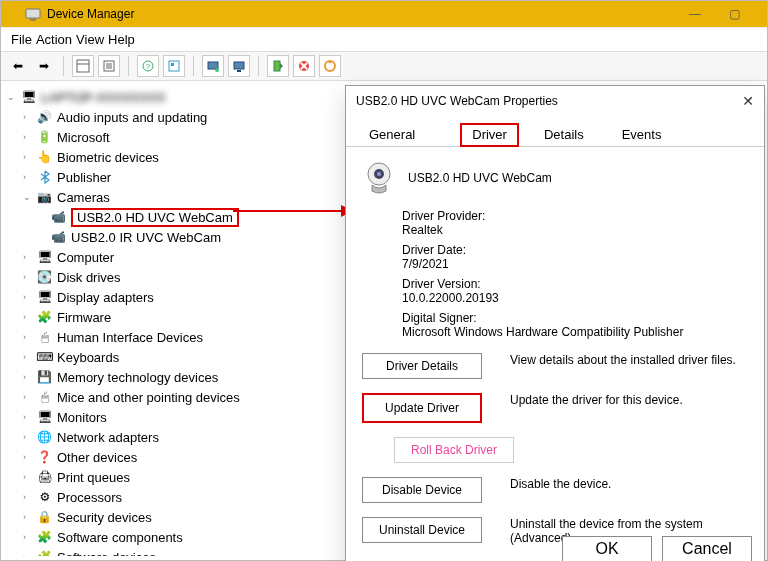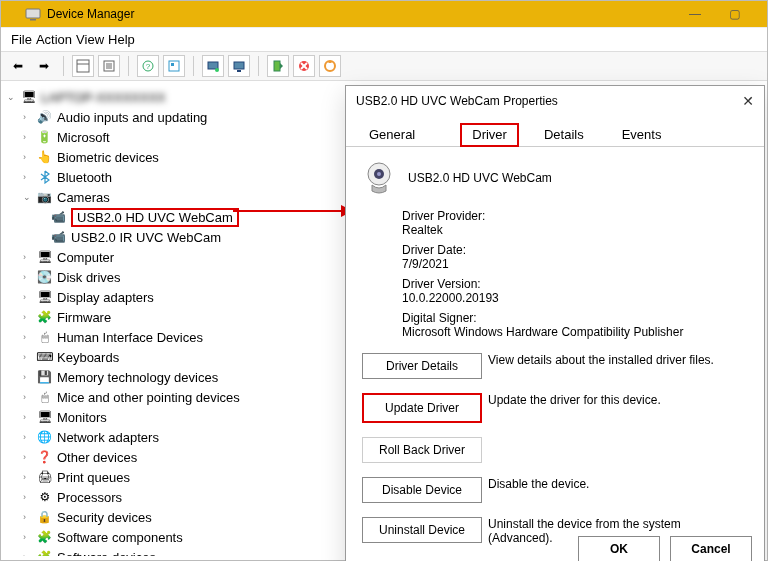--- a/index.html
+++ b/index.html
@@ -34,27 +34,27 @@
   .tabs { display:flex; gap:8px; padding: 6px 10px 0 10px; border-bottom:1px solid #ccc; }
   .tab { padding: 4px 12px; font-size:13px; border:1px solid transparent; border-bottom:none; background:#fff; margin-right:4px;}
   .tab.active { border-color:#bbb; position:relative; top:1px; background:#fff;}
   .tab.hl { border:2px solid #d00; padding:2px 10px;margin-left:20px; }
   .dbody { padding: 14px 16px 8px 16px; }
   .devrow { display:flex; align-items:center; gap:12px; margin-bottom:14px;}
   .devrow .cam { width:34px;height:34px;display:flex;align-items:center;justify-content:center;}
   .kv { display:flex; margin: 6px 0 6px 40px; font-size:12px;flex-direction:column;}
   .kv .k { width:120px;}
   .kv .v { flex:1;}
-  .btnblock { display:flex; align-items:flex-start; gap:6px; margin:14px 0; }
+  .btnblock { display:flex; align-items:flex-start; gap:28px; margin:14px 0; }
   .wbtn { width:120px; height:26px; border:1px solid #888; background:#fff; font-size:12px; display:flex;align-items:center;justify-content:center;}
-  .wbtn.disabled { color:#000000; border-color:#ccc;}
+  .wbtn.disabled { color:#ec4899; border-color:#ccc;margin-left:32px;}
   .wbtn.hl { border:2px solid #d00; height:30px;}
   .btnblock .desc { flex:1; font-size:12px; }
   .footer { position:absolute; bottom:10px; right:12px; display:flex; gap:10px;}
-  .fbtn { width:82px; height:26px; border:1px solid #888; background:#fff; display:flex;align-items:center;justify-content:center; font-size:12px;font-weight:bold;}
+  .fbtn { width:90px; height:26px; border:1px solid #888; background:#fff; display:flex;align-items:center;justify-content:center; font-size:16px;}
 
   svg { display:block; }
 </style>
 </head>
 <body>
 
 <div class="window">
 
   <div class="titlebar">
     <span class="icon">
@@ -165,21 +165,21 @@
         <span class="ico">👆</span>
         <span class="label">Biometric devices</span>
       </div>
     <div class="row lvl1">
         <span class="chev">›</span>
         <span class="ico">
           <svg width="14" height="14" viewBox="0 0 14 14">
             <path d="M7 1 L11 4 L7 7 L11 10 L7 13 V1 M3 4 L11 10 M3 10 L11 4" stroke="#39c" stroke-width="1.2" fill="none"></path>
           </svg>
         </span>
-        <span class="label">Bluetooth</span>
+        <span class="label">Publisher</span>
       </div>
     <div class="row lvl1">
         <span class="chev">⌄</span>
         <span class="ico">📷</span>
         <span class="label">Cameras</span>
       </div>
 
     <div class="row lvl2">
         <span class="ico">📹</span>
         <span class="label redbox" style="padding:0 4px;">USB2.0 HD UVC WebCam</span>

